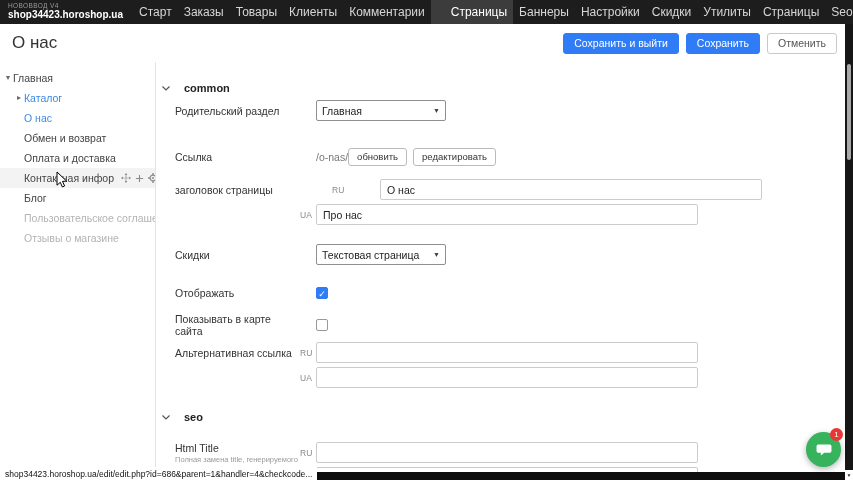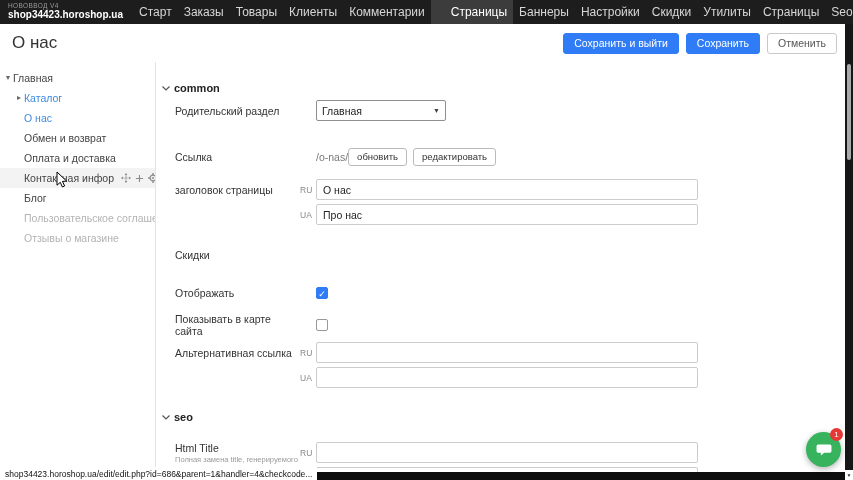--- a/index.html
+++ b/index.html
@@ -33,21 +33,21 @@
   .tree-row.child .tree-caret { left:14px; }
   .tree-row.link .tree-label { color:#3f8ae0; }
   .tree-row.selected .tree-label { color:#3f8ae0; }
   .tree-row.disabled .tree-label { color:#b3b3b3; }
   .tree-row.hovered { background:#f3f3f3; }
   .row-icons { display:flex; align-items:center; gap:4px; margin-left:7px; }
   .row-icons svg { display:block; }
 
   
   .content { position:absolute; top:62px; left:156px; right:8px; bottom:0; background:#fff; overflow:hidden; }
-  .section-header { position:absolute; left:6px; display:flex; align-items:center; gap:4px; font-size:11px; font-weight:bold; color:#222; cursor:pointer; }
+  .section-header { position:absolute; left:6px; display:flex; align-items:center; gap:14px; font-size:11px; font-weight:bold; color:#222; cursor:pointer; }
   .frow { position:absolute; left:19px; right:10px; display:flex; align-items:center; height:21px; }
   .flabel { width:125px; font-size:10.5px; color:#333; flex:none; }
   .lang { width:14px; flex:none; font-size:8.5px; color:#888; text-align:left; margin-right:2px; }
   .tinput { width:382px; height:21px; border:1px solid #ccc; border-radius:2px; font-size:10.5px; color:#222; padding:0 6px; font-family:inherit; background:#fff; }
   .select-box { width:130px; height:21px; border:1px solid #8f8f8f; border-radius:2px; background:#fff; display:flex; align-items:center; font-size:10.5px; color:#222; padding:0 5px; cursor:pointer; }
   .select-caret { margin-left:auto; font-size:7px; color:#444; }
   .link-path { font-size:10.5px; color:#777; }
   .btn-small { height:18px; font-size:9.5px; color:#333; background:#fff; border:1px solid #bbb; border-radius:3px; padding:0 8px; margin-right:6px; cursor:pointer; font-family:inherit; }
   .cb { width:12px; height:12px; border:1px solid #999; border-radius:2px; background:#fff; cursor:pointer; }
   .cb.checked { background:#2f7cf6; border-color:#2f7cf6; color:#fff; font-size:9px; line-height:12px; text-align:center; }
@@ -202,35 +202,39 @@
     </div>
 
     <div class="frow" style="top:84px;">
       <span class="flabel">Ссылка</span>
       <span class="lang"></span>
       <span class="link-path">/o-nas/</span>
       <button class="btn-small">обновить</button>
       <button class="btn-small">редактировать</button>
     </div>
 
-    <div class="frow" style="top:117px;">
+    <div class="frow" style="top:117px;gap:32px;">
       <span class="flabel">заголовок страницы</span>
       <span class="lang">RU</span>
       <input class="tinput" type="text" value="О нас" style="">
     </div>
 
     <div class="frow" style="top:142px;">
       <span class="flabel"></span>
       <span class="lang">UA</span>
       <input class="tinput" type="text" value="Про нас" style="">
     </div>
 
     <div class="frow" style="top:182px;">
       <span class="flabel">Скидки</span>
       <span class="lang"></span>
+      <div class="select-box" style="width:130px;">
+        <span>Текстовая страница</span>
+        <span class="select-caret">▼</span>
+      </div>
     </div>
 
     <div class="frow" style="top:220px;">
       <span class="flabel">Отображать</span>
       <span class="lang"></span>
       <span class="cb checked">✓</span>
     </div>
 
     <div class="frow" style="top:252px;">
       <span class="flabel">Показывать в карте сайта</span>

